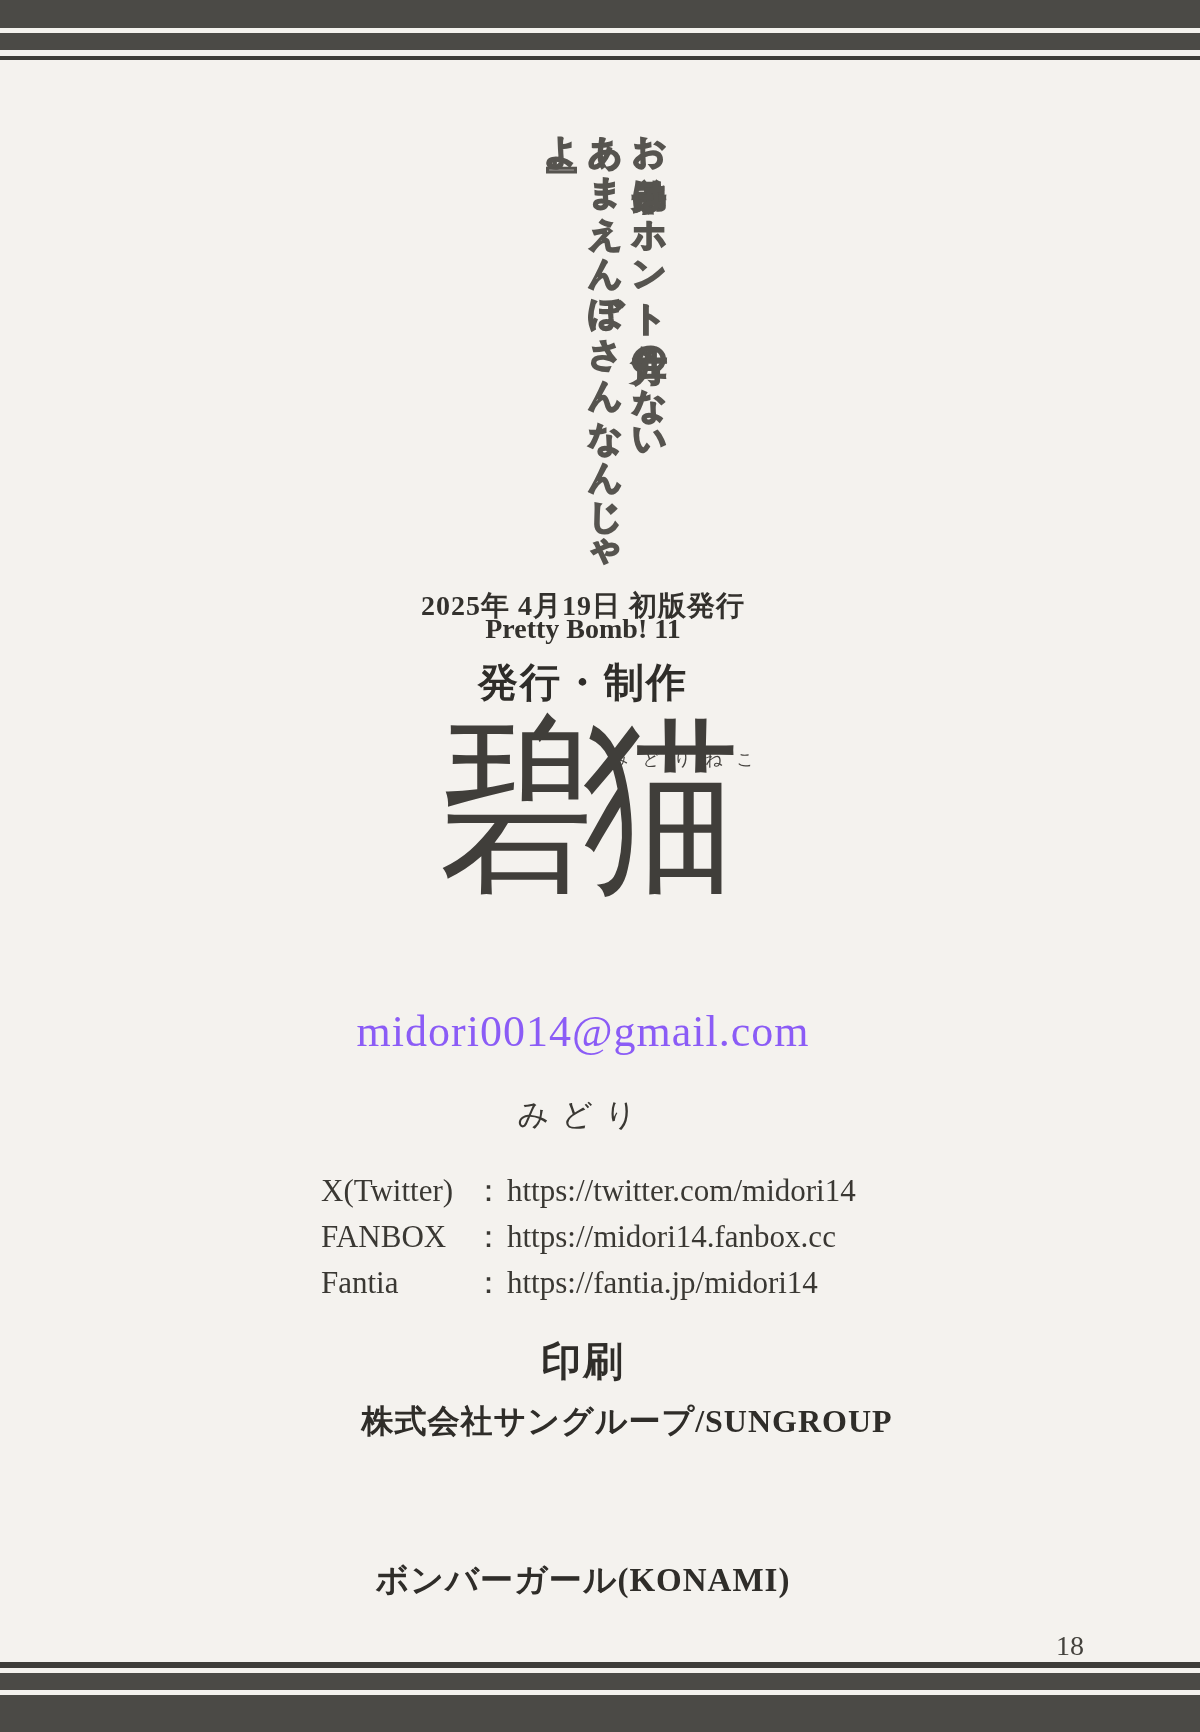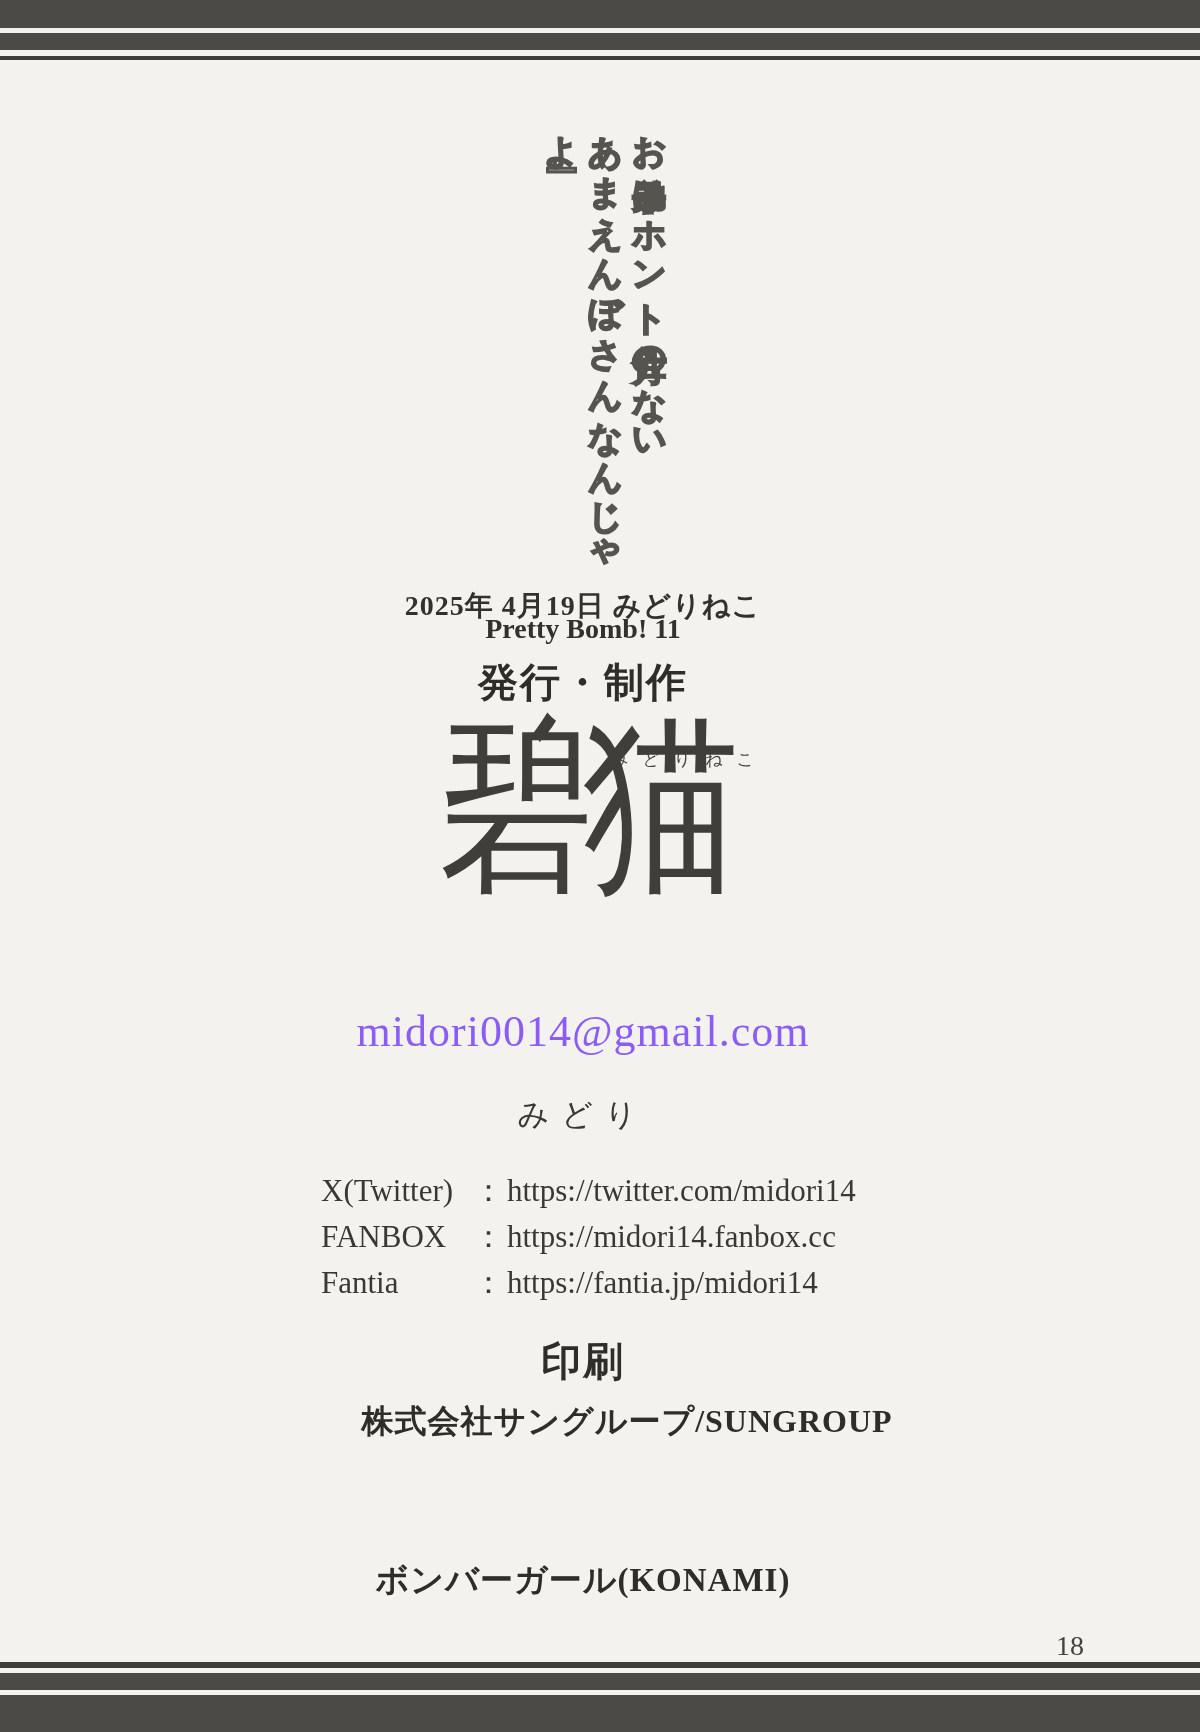--- a/index.html
+++ b/index.html
@@ -111,21 +111,21 @@
 
   <div class="band tb1"></div>
   <div class="band tb2"></div>
   <div class="band tb3"></div>
 
   <div class="vertical-afterword">
     <span class="vline">お弟子はホント仕方のない</span>
     <span class="vline">あまえんぼさんなんじゃよー。</span>
   </div>
 
-  <div class="center-line edition">2025年 4月19日 みどりねこ</div>
+  <div class="center-line edition">2025年 4月19日 初版発行</div>
   <div class="center-line series">Pretty Bomb! 11</div>
   <div class="center-line heading publish-heading">発行・制作</div>
 
   <div class="center-line logo-wrap">
     <span class="logo-inner">
       <span class="logo-furigana">みどりねこ</span>
       <span class="logo-text">碧猫</span>
     </span>
   </div>
 

